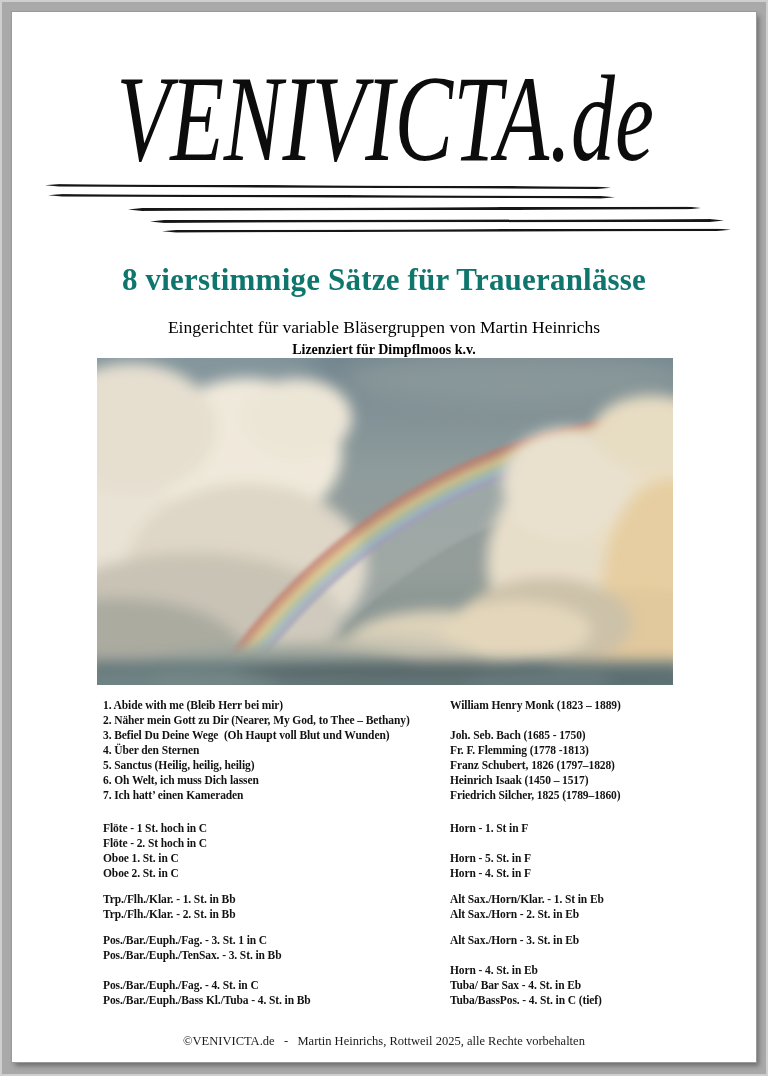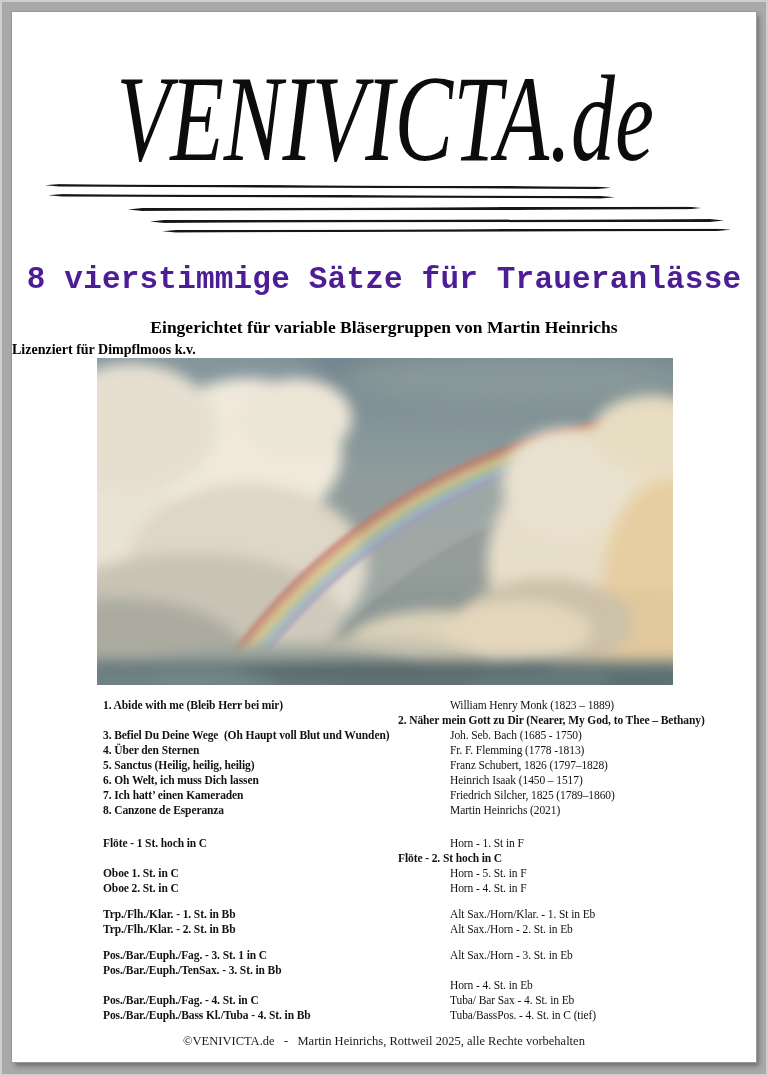--- a/index.html
+++ b/index.html
@@ -28,33 +28,33 @@
     clip-path:polygon(0 50%,2.5% 0,97.5% 0,100% 50%,97.5% 100%,2.5% 100%);
     transform-origin:left center;
   }
   .sl1{top:172px;left:33px;width:566px;height:2.5px;transform:rotate(.25deg);}
   .sl2{top:182px;left:36px;width:567px;height:2.5px;transform:rotate(.2deg);}
   .sl3{top:196px;left:116px;width:573px;height:3px;transform:rotate(-.15deg);}
   .sl4{top:208px;left:138px;width:574px;height:3px;transform:rotate(-.1deg);}
   .sl5{top:218px;left:150px;width:569px;height:2.5px;transform:rotate(-.15deg);}
   
   .title{position:absolute;top:250px;left:0;width:100%;text-align:center;
-    font-size:31px;font-weight:bold;letter-spacing:.2px;color:#4c1d95;font-family:Liberation Mono, monospace;}
+    font-size:31px;font-weight:bold;letter-spacing:.2px;color:#0f766e;}
   .subtitle{position:absolute;top:305px;left:0;width:100%;text-align:center;
-    font-size:17.5px;font-weight:bold;color:#000;}
-  .license{position:absolute;top:330px;left:0;width:100%;text-align:left;
+    font-size:17.5px;font-weight:normal;color:#000;}
+  .license{position:absolute;top:330px;left:0;width:100%;text-align:center;
     font-size:14px;font-weight:bold;color:#000;}
   
   .photo{position:absolute;left:85px;top:346px;width:576px;height:327px;overflow:hidden;}
   .photo svg{display:block;}
   
   .lists{position:absolute;left:91px;top:686px;width:642px;}
-  .list-row{display:flex;line-height:15px;height:15px;white-space:nowrap;justify-content:flex-end;}
+  .list-row{display:flex;line-height:15px;height:15px;white-space:nowrap;}
   .list-row .cl{width:347px;font-size:11.5px;font-weight:bold;letter-spacing:-.1px;overflow:visible;}
-  .list-row .cr{flex:1;font-size:11.5px;font-weight:normal;letter-spacing:-.1px;}
+  .list-row .cr{flex:1;font-size:11.5px;font-weight:bold;letter-spacing:-.1px;}
   .instrument-groups{margin-top:18px;}
   .part-group + .part-group{margin-top:11px;}
   
   .footer{position:absolute;top:1022px;left:0;width:100%;text-align:center;
     font-size:12.5px;color:#1a1a1a;}
 </style>
 </head>
 <body>
 
 <div class="sheet">
@@ -171,24 +171,20 @@
           <span class="cr">Franz Schubert, 1826 (1797–1828)</span>
         </div>
         <div class="list-row">
           <span class="cl">6. Oh Welt, ich muss Dich lassen</span>
           <span class="cr">Heinrich Isaak (1450 – 1517)</span>
         </div>
         <div class="list-row">
           <span class="cl">7. Ich hatt’ einen Kameraden</span>
           <span class="cr">Friedrich Silcher, 1825 (1789–1860)</span>
         </div>
-        <div class="list-row">
-          <span class="cl">8. Canzone de Esperanza</span>
-          <span class="cr">Martin Heinrichs (2021)</span>
-        </div>
       </div>
     <div class="instrument-groups" id="instrument-list">
         <div class="part-group">
           <div class="list-row">
             <span class="cl">Flöte - 1 St. hoch in C</span>
             <span class="cr">Horn - 1. St in F</span>
           </div>
           <div class="list-row">
             <span class="cl">Flöte - 2. St hoch in C</span>
           </div>

